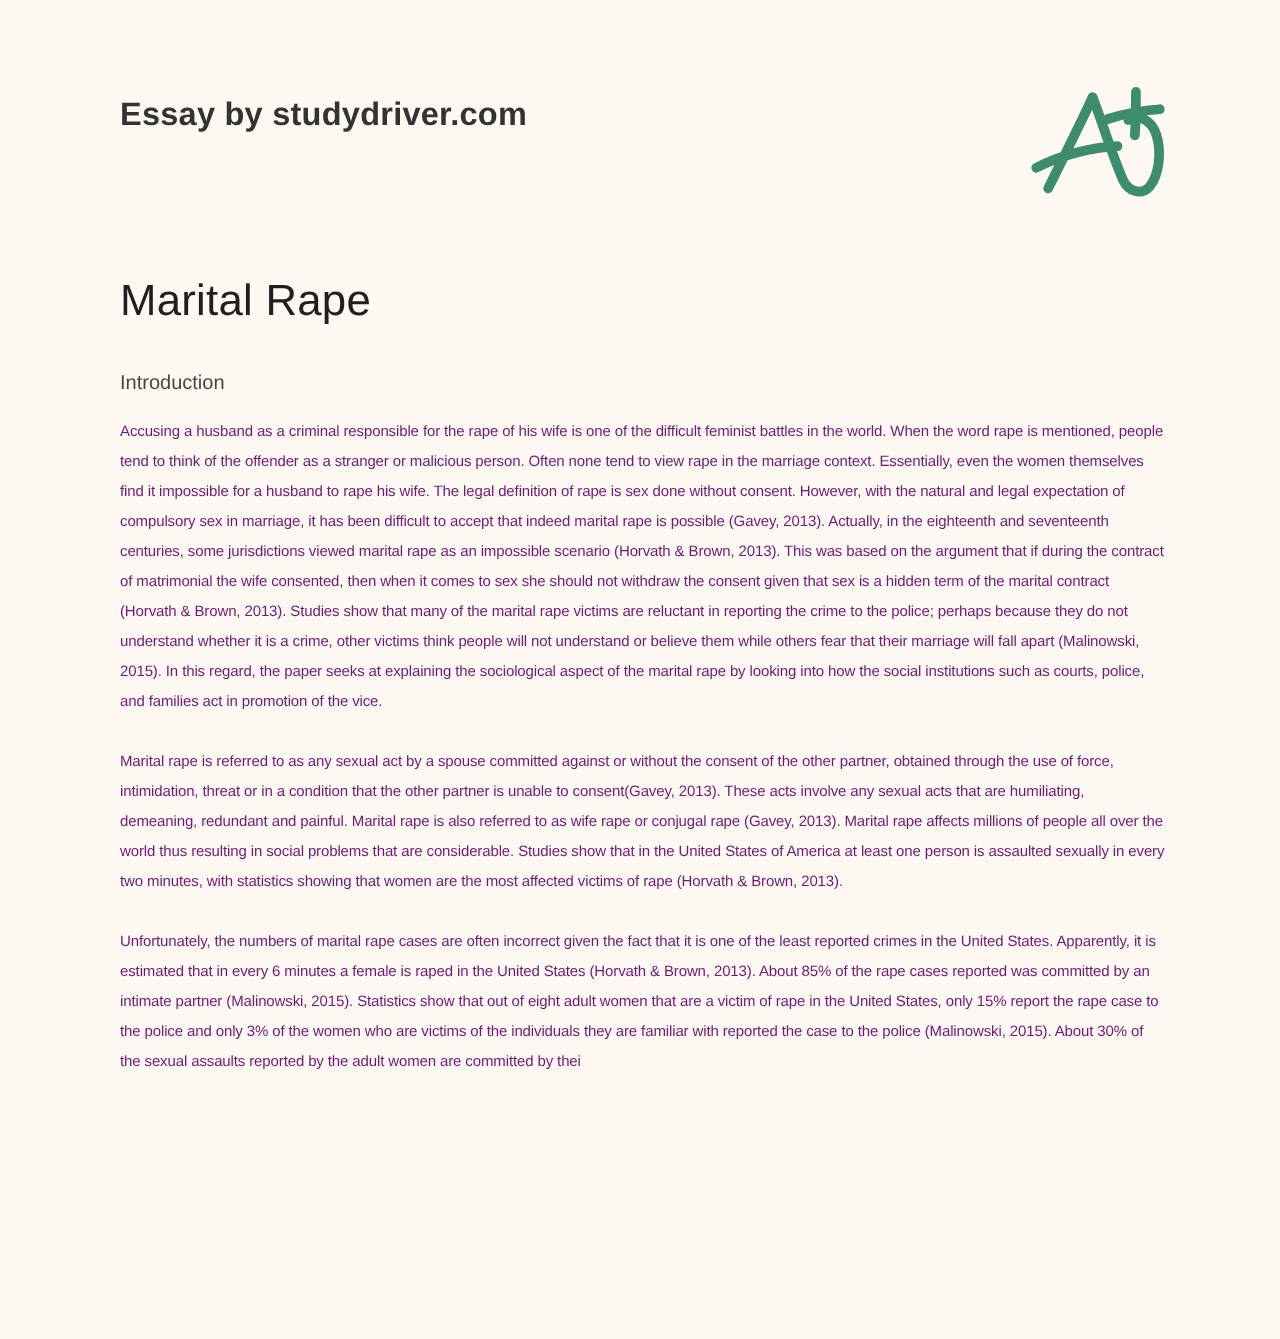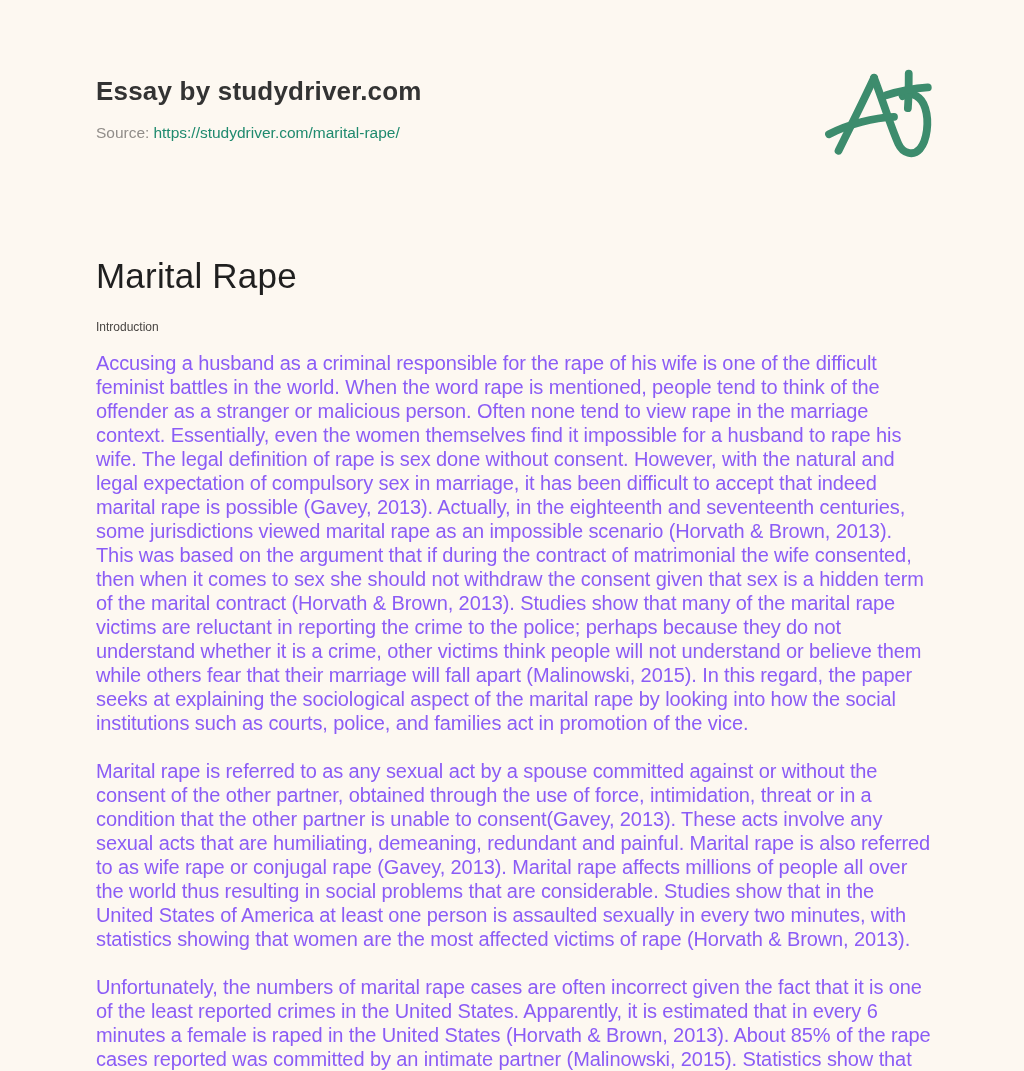--- a/index.html
+++ b/index.html
@@ -52,46 +52,43 @@
     height: 104px;
   }
   .doc-title {
     margin: 114px 0 0 0;
     font-size: 35px;
     font-weight: 400;
     color: #1F1F1F;
     letter-spacing: 0.2px;
   }
   .section-label {
-    margin: 24px 0 0 0;
-    font-size: 12px;
+    margin: 37px 0 0 0;
+    font-size: 16px;
     color: #484542;
   }
   .doc-body {
     margin-top: 17px;
     width: 836px;
   }
   .doc-body p {
     margin: 0 0 24px 0;
-    font-size: 20px;
+    font-size: 12px;
     line-height: 24px;
-    color: #8b5cf6;
+    color: #701a75;
     letter-spacing: -0.1px;
   }
 </style>
 </head>
 <body>
 
 <div class="page">
 
   <h1 class="site-title">Essay by studydriver.com</h1>
 
-  <div class="source-line">
-    <span class="source-label">Source:</span><a class="source-link" href="#">https://studydriver.com/marital-rape/</a>
-  </div>
 
   <svg class="logo" viewBox="0 0 130 120" aria-hidden="true">
     <g stroke="#3D8C6D" stroke-width="9" fill="none" stroke-linecap="round" stroke-linejoin="round">
 
       <path d="M57,16 C49,33 29,74 16,100"></path>
 
       <path d="M5,81 C28,69 57,62 80,61"></path>
 
       <path d="M57,16 C67,42 76,72 85,92 C90,103 102,107 110,98 C118,88 121,67 116,51 C112,38 101,31 90,37"></path>
 

